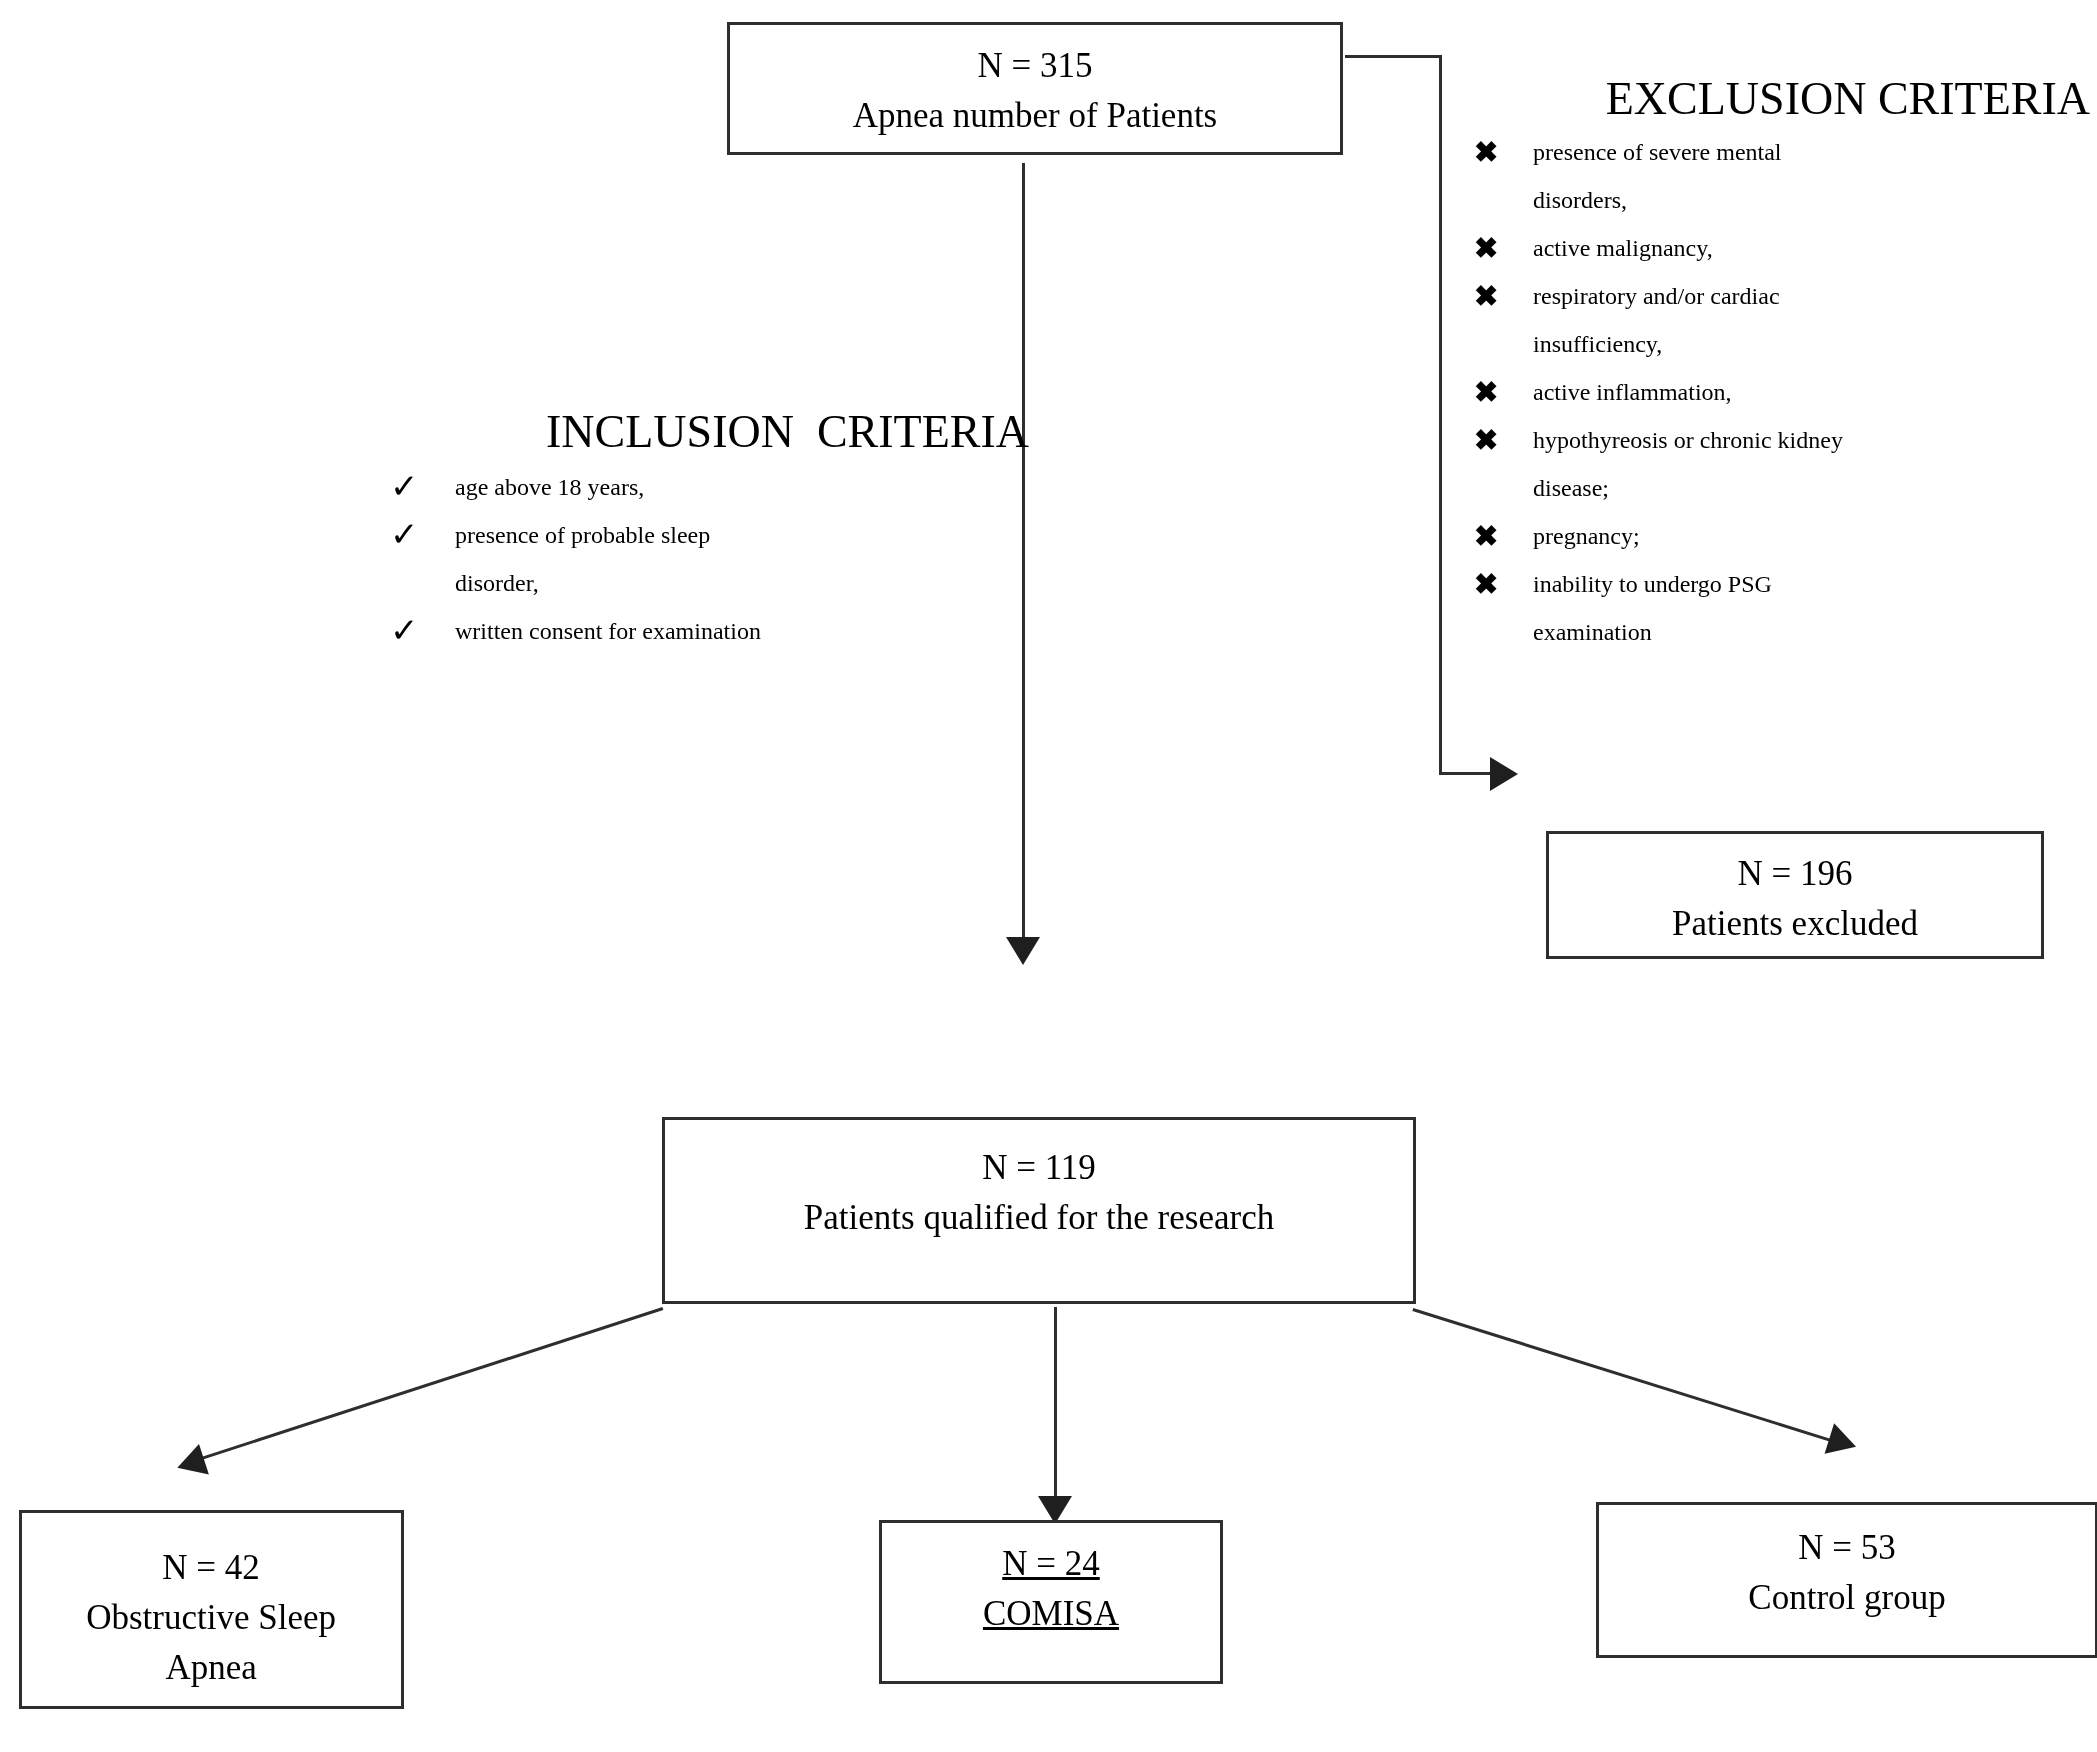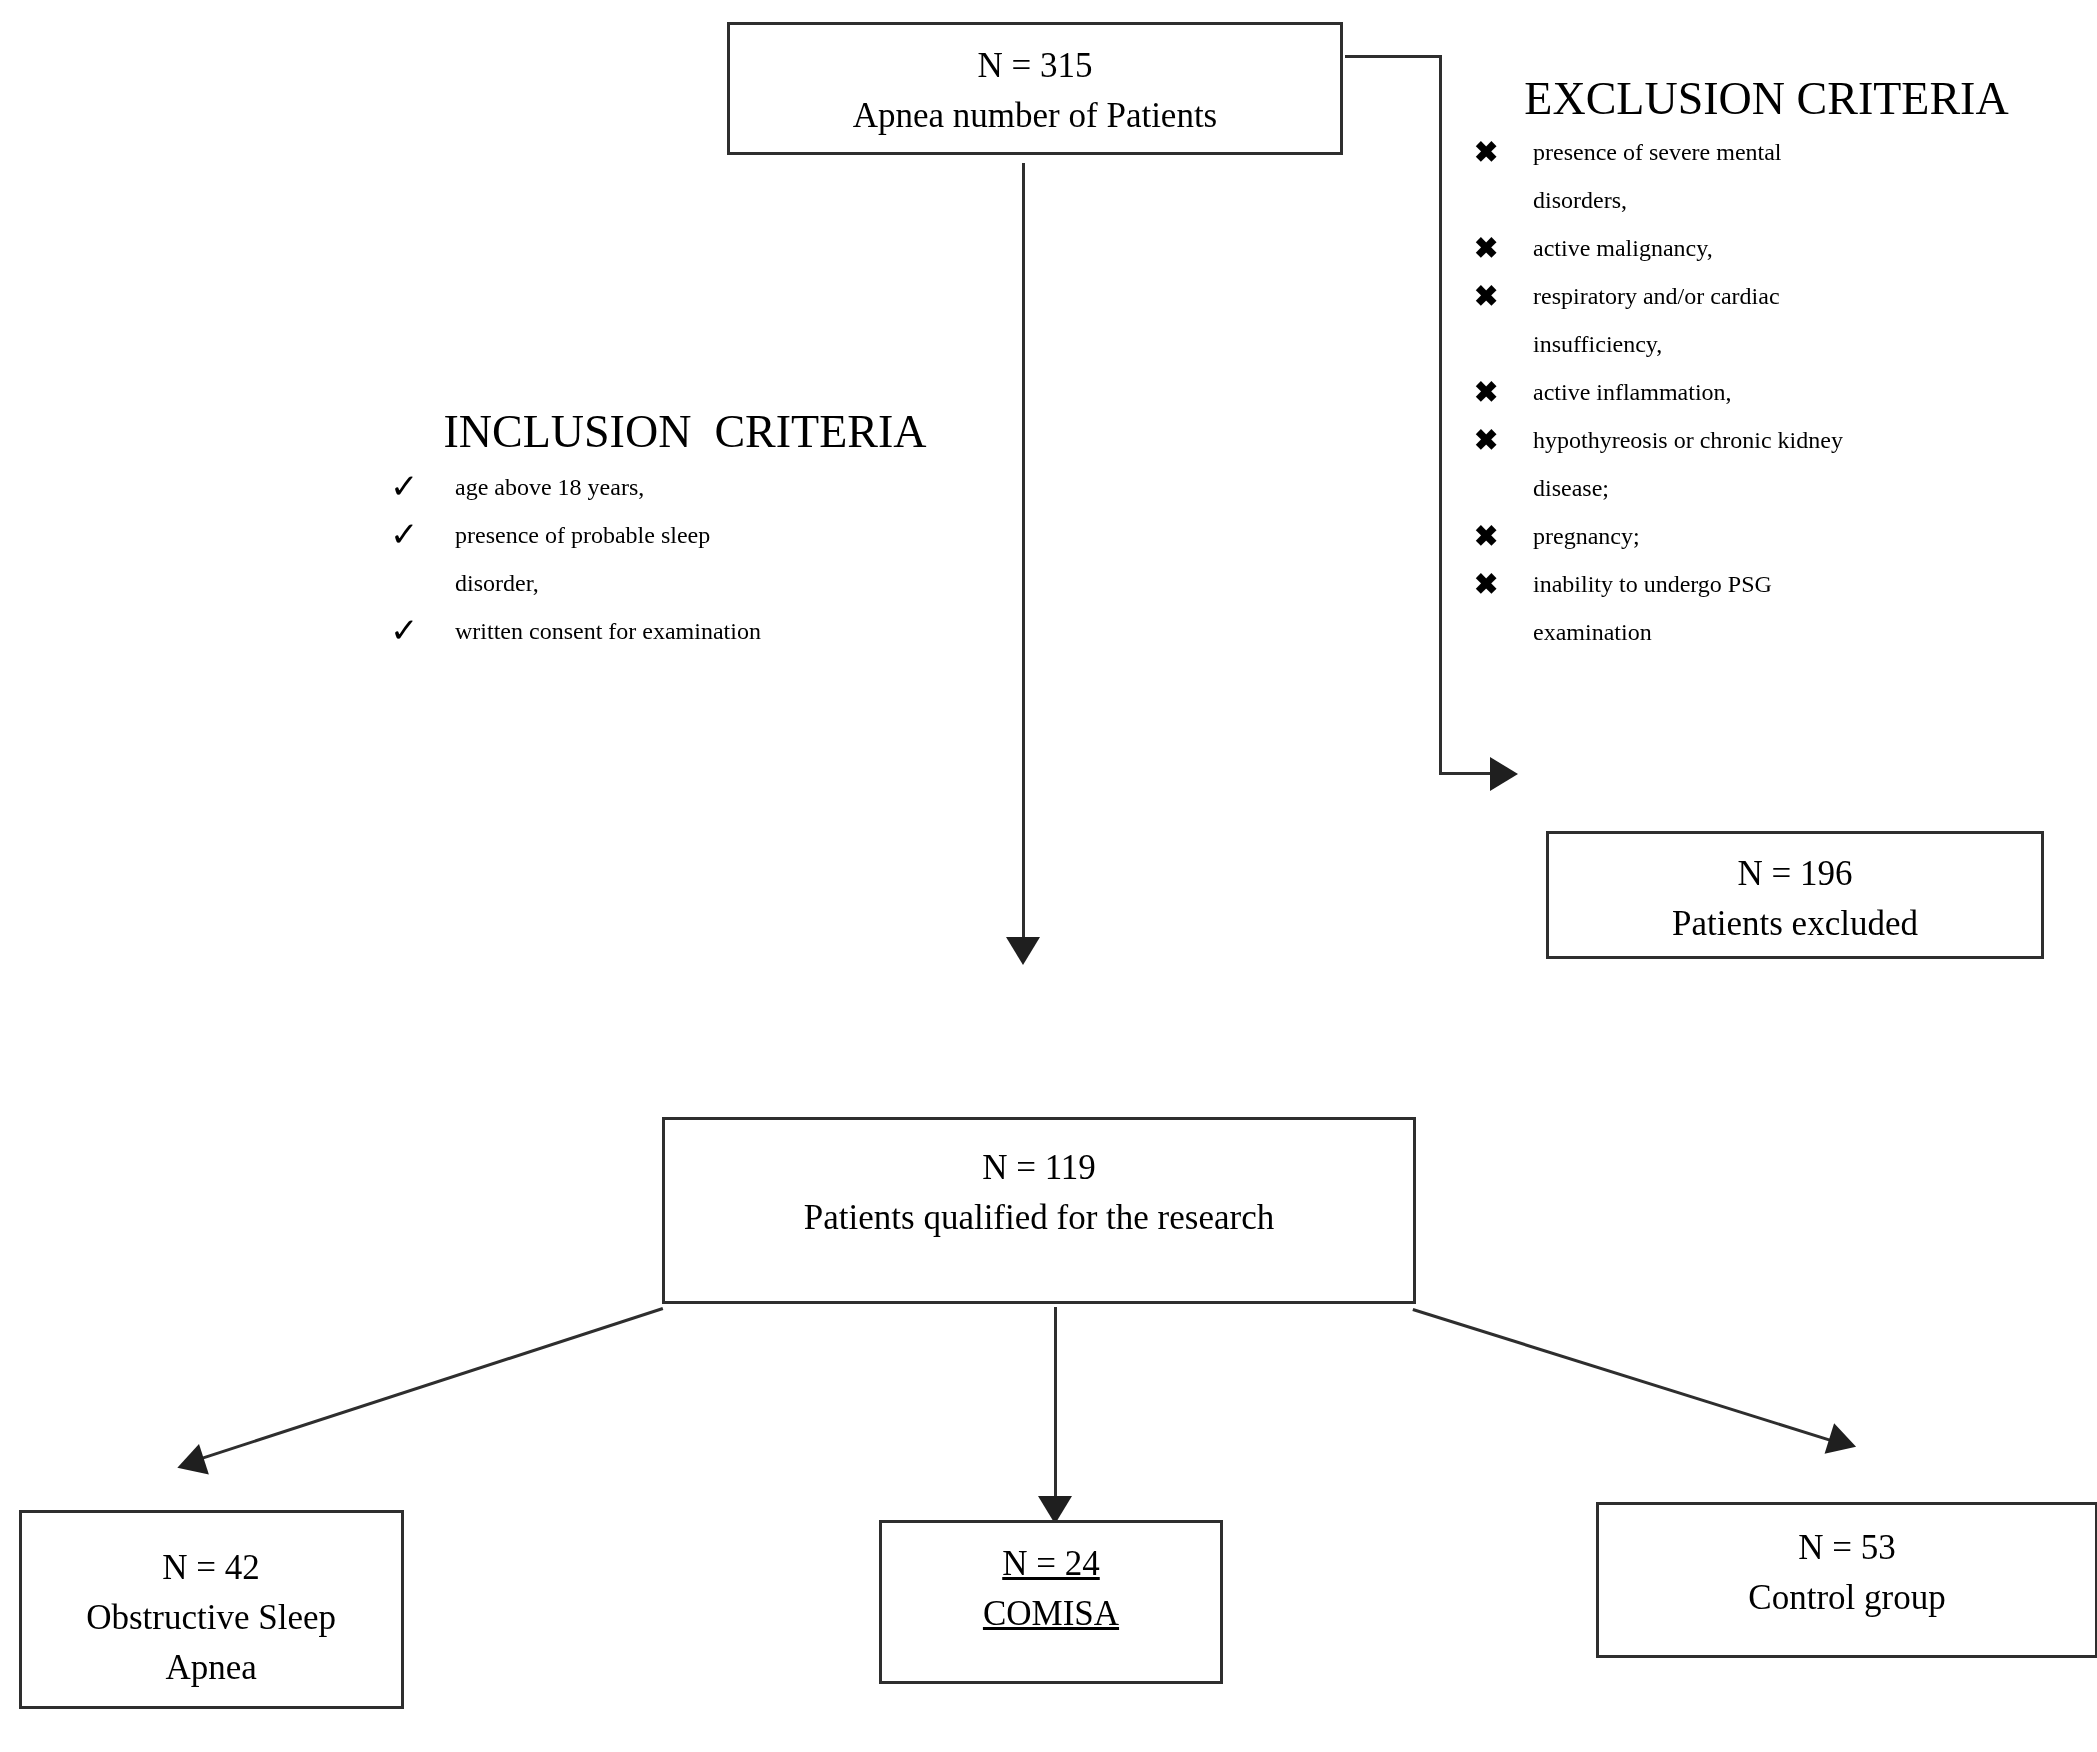--- a/index.html
+++ b/index.html
@@ -68,21 +68,21 @@
     border-top: 16.6px solid transparent;
     border-bottom: 16.6px solid transparent;
     border-left: 28.5px solid #1f1f1f;
   }
   .criteria {
     position: absolute;
   }
   .criteria-title {
     font-size: 46px;
     line-height: 1.0;
-    text-align: center;
+    text-align: right;
     white-space: pre-wrap;
   }
   .criteria-list {
     margin-top: 8.3px;
   }
   .criteria-item {
     display: flex;
     align-items: flex-start;
   }
   .criteria-item .bullet {

